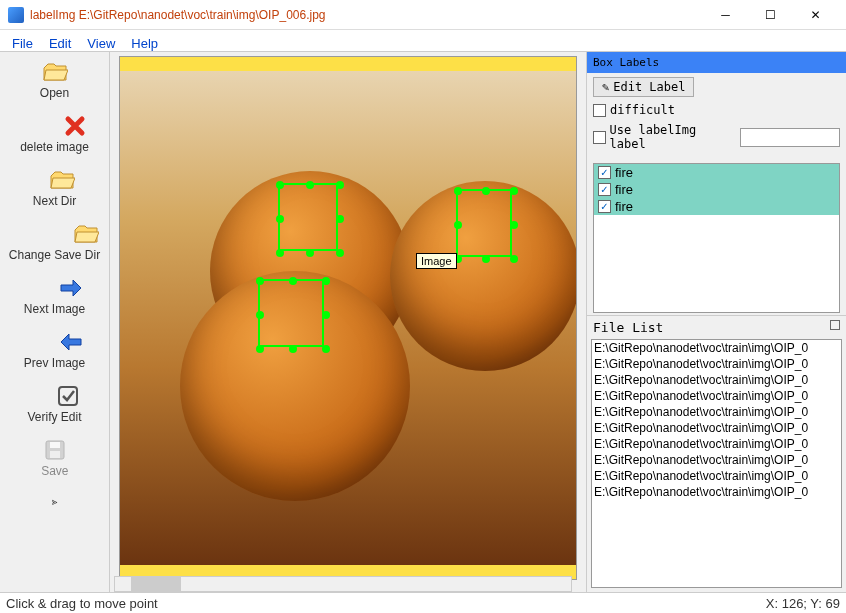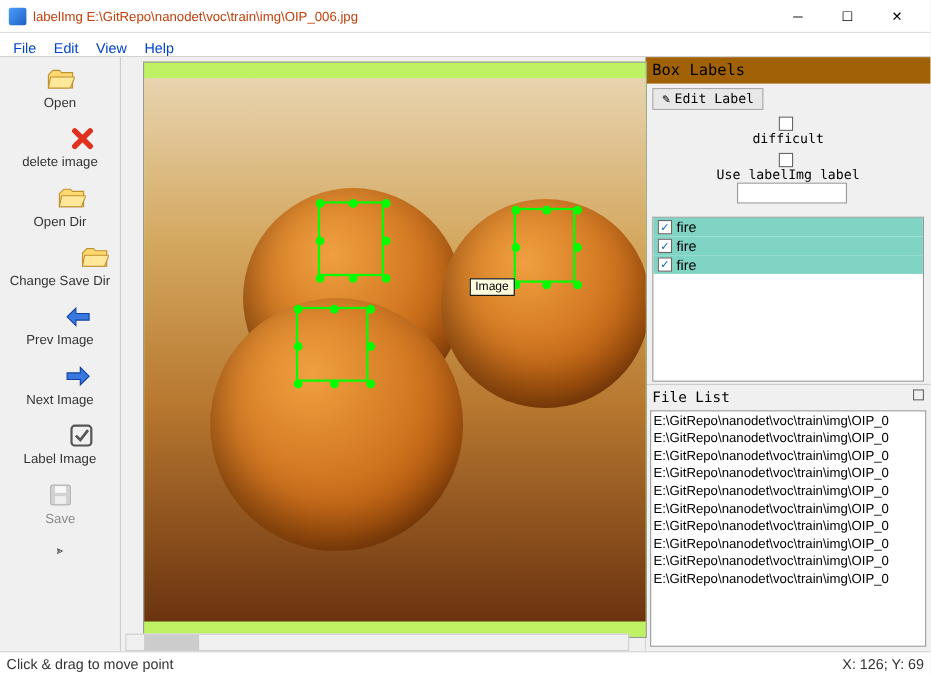--- a/index.html
+++ b/index.html
@@ -9,33 +9,33 @@
 .titlebar .title { flex: 1; font-size: 12px; color: #c2410c; }
 .titlebar .winbtn { width: 45px; height: 30px; display: flex; align-items: center; justify-content: center; color: #000; }
 .menubar { height: 22px; background: #fff; display: flex; align-items: flex-end; padding: 0 4px; color: #0044cc; font-size: 13px; border-bottom: 1px solid #ccc; }
 .menubar span { padding: 0 8px; cursor: default; }
 .main { display: flex; height: 540px; }
 .toolbar { width: 110px; background: #f0f0f0; border-right: 1px solid #ccc; display: flex; flex-direction: column; align-items: center; padding-top: 8px; overflow: hidden; }
 .tool { display: flex; flex-direction: column; align-items: flex-end; margin-bottom: 14px; cursor: pointer; }
 .tool .ticon { width: 28px; height: 24px; margin-bottom: 2px; display: flex; align-items: center; justify-content: center; }
 .tool .tlabel { font-size: 12px; color: #333; font-family: "Microsoft Sans Serif", sans-serif; }
 .canvas-area { flex: 1; position: relative; background: #f0f0f0; padding: 2px; }
-.canvas { position: absolute; left: 20px; top: 4px; width: 458px; height: 524px; background: #bef264; border: 1px solid #999; overflow: hidden; }
+.canvas { position: absolute; left: 9px; top: 4px; width: 458px; height: 524px; background: #fde047; border: 1px solid #999; overflow: hidden; }
 .image { position: absolute; left: 0; top: 14px; width: 458px; height: 494px; background: linear-gradient(180deg,#e8d4b0 0%, #d4a860 30%, #b87830 60%, #6b3410 100%); }
 .orange { position: absolute; border-radius: 50%; background: radial-gradient(circle at 40% 30%, #f0a040, #c06010 70%, #803008); box-shadow: inset 0 -20px 40px rgba(0,0,0,0.4); }
 .bbox { position: absolute; border: 2px solid #00ff00; }
 .handle { position: absolute; width: 8px; height: 8px; background: #00ff00; border-radius: 50%; margin: -4px; }
 .tooltip { position: absolute; background: #ffffe0; border: 1px solid #000; padding: 1px 4px; font-size: 11px; color: #000; }
 .hscroll { position: absolute; left: 4px; bottom: 2px; width: 458px; height: 16px; background: #f0f0f0; border: 1px solid #ccc; }
 .hscroll .thumb { position: absolute; left: 16px; top: 0; width: 50px; height: 14px; background: #ccc; }
 .right-panel { width: 260px; background: #f0f0f0; display: flex; flex-direction: column; border-left: 1px solid #ccc; }
-.panel-title { font-family: monospace; font-size: 14px; padding: 4px 6px; background: #a16207; display: flex; justify-content: space-between; }
+.panel-title { font-family: monospace; font-size: 11px; padding: 4px 6px; background: #3b82f6; display: flex; justify-content: space-between; }
 .panel-body { padding: 4px 6px; }
 .btn { background: #e8e8e8; border: 1px solid #aaa; padding: 2px 8px; font-family: monospace; font-size: 12px; display: inline-flex; align-items: center; }
-.cb-row { display: flex; align-items: center; margin: 6px 0; font-family: monospace; font-size: 12px; flex-direction: column; }
+.cb-row { display: flex; align-items: center; margin: 6px 0; font-family: monospace; font-size: 12px; }
 .cb-row input[type=text] { margin-left: 6px; width: 100px; border: 1px solid #999; padding: 1px; background: #fff; }
 .label-list { border: 1px solid #999; background: #fff; min-height: 150px; margin: 2px 6px; }
 .label-item { display: flex; align-items: center; padding: 1px 4px; font-size: 13px; }
 .label-item.sel { background: #7fd4c4; }
 .file-list-title { font-family: monospace; font-size: 13px; padding: 4px 6px; display: flex; justify-content: space-between; border-top: 1px solid #ccc; }
 .file-list { flex: 1; border: 1px solid #999; background: #fff; margin: 0 4px 4px 4px; overflow: hidden; font-size: 12px; position: relative; }
 .file-item { padding: 1px 2px; white-space: nowrap; overflow: hidden; }
 .statusbar { height: 21px; background: #fff; border-top: 1px solid #ccc; display: flex; align-items: center; padding: 0 6px; font-size: 13px; color: #333; text-align: right; }
 .statusbar .coords { margin-left: auto; }
 .chevron { font-size: 10px; color: #333; margin-top: 4px; }
@@ -80,55 +80,55 @@
         </div>
       <div class="tlabel">delete image</div>
     </div>
     <div class="tool">
       <div class="ticon">
           <svg class="folder-svg" viewBox="0 0 26 20">
             <path d="M2 6 L6 2 L12 2 L14 4 L24 4 L24 18 L2 18 Z" fill="#ffd970" stroke="#c09030"></path>
             <path d="M4 8 L26 8 L22 18 L2 18 Z" fill="#ffe89a" stroke="#c09030"></path>
           </svg>
         </div>
-      <div class="tlabel">Open Dir</div>
+      <div class="tlabel">Next Dir</div>
     </div>
     <div class="tool">
       <div class="ticon">
           <svg class="folder-svg" viewBox="0 0 26 20">
             <path d="M2 6 L6 2 L12 2 L14 4 L24 4 L24 18 L2 18 Z" fill="#ffd970" stroke="#c09030"></path>
             <path d="M4 8 L26 8 L22 18 L2 18 Z" fill="#ffe89a" stroke="#c09030"></path>
           </svg>
         </div>
       <div class="tlabel">Change Save Dir</div>
     </div>
     <div class="tool">
       <div class="ticon">
           <svg width="24" height="20" viewBox="0 0 24 20">
+            <path d="M2 7 L14 7 L14 2 L22 10 L14 18 L14 13 L2 13 Z" fill="#3878e0" stroke="#1040a0"></path>
+          </svg>
+        </div>
+      <div class="tlabel">Next Image</div>
+    </div>
+    <div class="tool">
+      <div class="ticon">
+          <svg width="24" height="20" viewBox="0 0 24 20">
             <path d="M22 7 L10 7 L10 2 L2 10 L10 18 L10 13 L22 13 Z" fill="#3878e0" stroke="#1040a0"></path>
           </svg>
         </div>
       <div class="tlabel">Prev Image</div>
-    </div>
-    <div class="tool">
-      <div class="ticon">
-          <svg width="24" height="20" viewBox="0 0 24 20">
-            <path d="M2 7 L14 7 L14 2 L22 10 L14 18 L14 13 L2 13 Z" fill="#3878e0" stroke="#1040a0"></path>
-          </svg>
-        </div>
-      <div class="tlabel">Next Image</div>
     </div>
     <div class="tool">
       <div class="ticon">
           <svg width="22" height="22" viewBox="0 0 22 22">
             <rect x="2" y="2" width="18" height="18" rx="3" fill="none" stroke="#555" stroke-width="2"></rect>
             <path d="M6 11 L10 15 L17 6" fill="none" stroke="#555" stroke-width="2.5"></path>
           </svg>
         </div>
-      <div class="tlabel">Label Image</div>
+      <div class="tlabel">Verify Edit</div>
     </div>
     <div class="tool" style="opacity:0.55">
       <div class="ticon">
           <svg width="22" height="22" viewBox="0 0 22 22">
             <rect x="2" y="2" width="18" height="18" rx="2" fill="#bbb" stroke="#888"></rect>
             <rect x="6" y="3" width="10" height="6" fill="#fff"></rect>
             <rect x="6" y="12" width="10" height="7" fill="#eee"></rect>
           </svg>
         </div>
       <div class="tlabel">Save</div>

